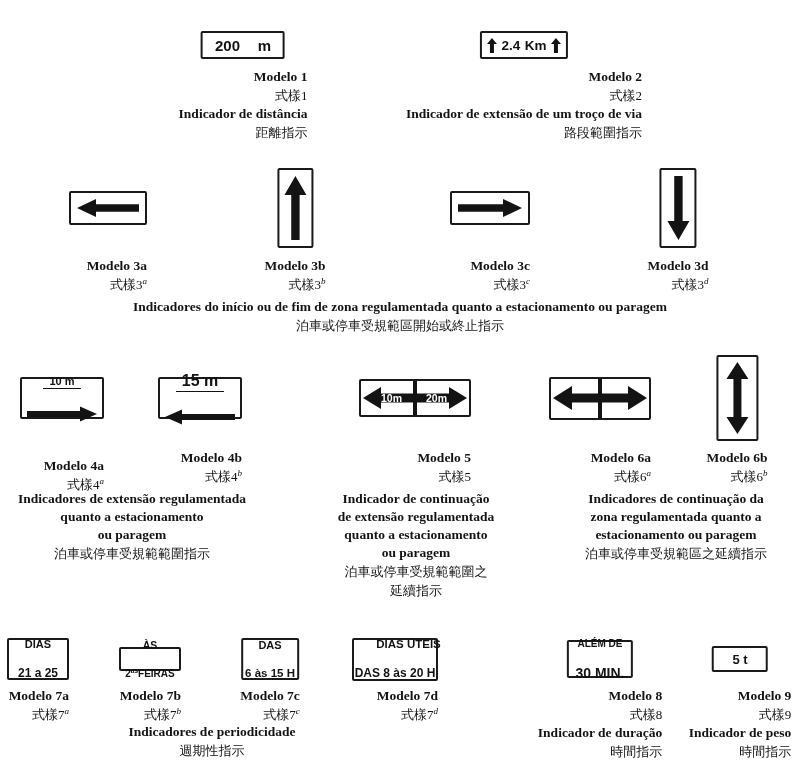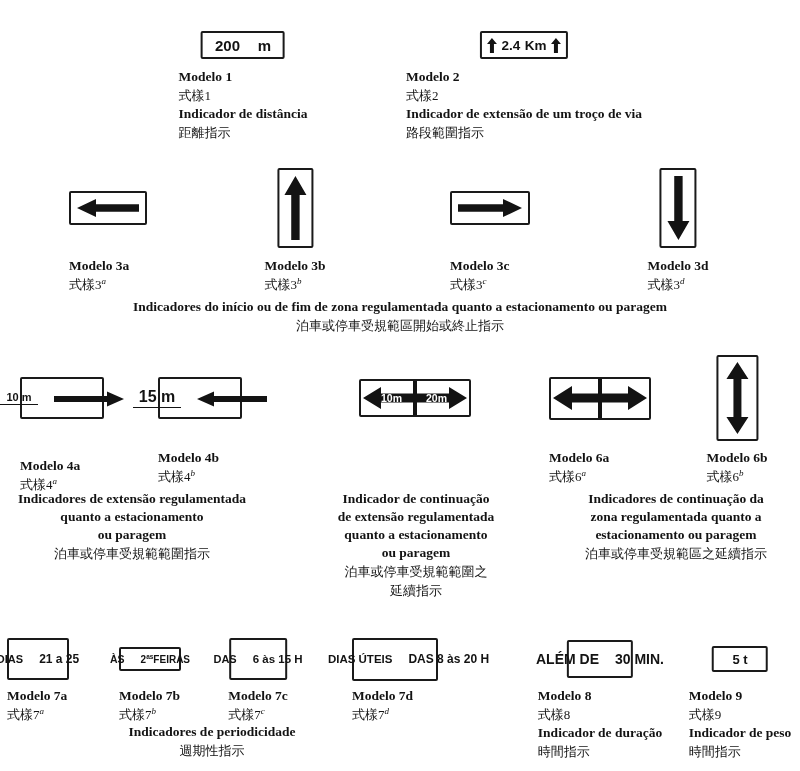--- a/index.html
+++ b/index.html
@@ -2,40 +2,40 @@
 <html><head>
 <meta charset="utf-8">
 <style>
   html,body { margin:0; padding:0; }
   body {
     width:800px; height:771px; position:relative; overflow:hidden;
     background:#ffffff; color:#131313;
     font-family:"Liberation Serif", serif;
   }
   .row { position:absolute; left:0; width:800px; }
-  .group { position:absolute; transform:translateX(-50%); text-align:left; }
+  .group { position:absolute; transform:translateX(-50%); text-align:right; }
   .panel-area { display:flex; align-items:center; justify-content:center; }
   .sign {
     background:#fff; border:2px solid #1a1a1a; border-radius:2px;
     box-sizing:border-box; display:flex; align-items:center; justify-content:center;
     position:relative; margin:0 auto;
   }
   .sign svg { display:block; }
   .sign path { fill:#131313; }
   .sgt { font-family:"Liberation Sans", sans-serif; font-weight:bold; color:#131313; white-space:nowrap; }
   .pt { font-size:13.5px; font-weight:bold; line-height:18px; white-space:nowrap; }
   .zh { font-size:13px; font-weight:normal; line-height:19px; white-space:nowrap; }
   .labels { margin-top:9px; }
   sup.slet { font-size:9px; font-style:italic; line-height:0; }
   .caption { position:absolute; transform:translateX(-50%); text-align:center; }
   .vdiv { position:absolute; left:50%; top:0; bottom:0; width:4px; margin-left:-2px; background:#131313; }
   .ondash { border-bottom:1.5px solid #131313; padding:0 6px 1px 6px; }
   .m5txt { position:absolute; top:50%; transform:translateY(-50%); color:#fff; font-size:10.5px;
            font-family:"Liberation Sans", sans-serif; font-weight:bold; white-space:nowrap; }
-  .col { display:flex; flex-direction:row; align-items:center; justify-content:center;gap:16px; }
+  .col { display:flex; flex-direction:column; align-items:center; justify-content:center;gap:16px; }
 </style>
 </head>
 <body>
 
 <div class="row" style="top:31px;">
 
   <div class="group" style="left:243px;">
     <div class="panel-area" style="height:28px;">
       <div class="sign" style="width:84px;height:28px;justify-content:space-between;padding:0 12px;">
         <span class="sgt" style="font-size:15px;">200</span>
@@ -189,20 +189,24 @@
       <div class="sign" style="width:112px;height:38px;">
         <span>
             <svg width="104" height="28" viewBox="0 0 104 28">
               <path d="M0 14 L18 3 L18 9.5 L86 9.5 L86 3 L104 14 L86 25 L86 18.5 L18 18.5 L18 25 Z"></path>
             </svg>
           </span>
         <div class="vdiv"></div>
         <span class="m5txt" style="left:20px;">10m</span>
         <span class="m5txt" style="right:22px;">20m</span>
       </div>
+    </div>
+    <div class="labels" style="margin-top:8px;">
+      <div class="pt">Modelo 5</div>
+      <div class="zh"><span>式樣5</span><sup class="slet"></sup></div>
     </div>
   </div>
 
   <div class="group" style="left:600px;">
     <div class="panel-area" style="height:86px;">
       <div class="sign" style="width:102px;height:43px;">
         <span>
             <svg width="94" height="32" viewBox="0 0 94 32">
               <path d="M0 16 L19 4 L19 11.5 L75 11.5 L75 4 L94 16 L75 28 L75 20.5 L19 20.5 L19 28 Z"></path>
             </svg>
@@ -277,21 +281,21 @@
         <span class="sgt" style="font-size:10.5px;">ÀS</span>
         <span class="sgt" style="font-size:10px;"><span>2</span><sup style="font-size:6.5px;">as</sup><span>FEIRAS</span></span>
       </div>
     </div>
     <div class="labels" style="margin-top:6px;">
       <div class="pt">Modelo 7b</div>
       <div class="zh"><span>式樣7</span><sup class="slet">b</sup></div>
     </div>
   </div>
 
-  <div class="group" style="left:258px;">
+  <div class="group" style="left:270px;">
     <div class="panel-area" style="height:44px;">
       <div class="sign col" style="width:58px;height:42px;">
         <span class="sgt" style="font-size:11px;">DAS</span>
         <span class="sgt" style="font-size:11.5px;">6 às 15 H</span>
       </div>
     </div>
     <div class="labels" style="margin-top:6px;">
       <div class="pt">Modelo 7c</div>
       <div class="zh"><span>式樣7</span><sup class="slet">c</sup></div>
     </div>
@@ -311,21 +315,21 @@
   </div>
 
   <div class="caption" style="left:212px;top:86px;">
     <div class="pt">Indicadores de periodicidade</div>
     <div class="zh">週期性指示</div>
   </div>
 
   <div class="group" style="left:600px;">
     <div class="panel-area" style="height:44px;">
       <div class="sign col" style="width:66px;height:38px;">
-        <span class="sgt" style="font-size:14px;">ALÉM DE</span>
+        <span class="sgt" style="font-size:10px;">ALÉM DE</span>
         <span class="sgt" style="font-size:14px;">30 MIN.</span>
       </div>
     </div>
     <div class="labels" style="margin-top:6px;">
       <div class="pt">Modelo 8</div>
       <div class="zh">式樣8</div>
       <div class="pt">Indicador de duração</div>
       <div class="zh">時間指示</div>
     </div>
   </div>

